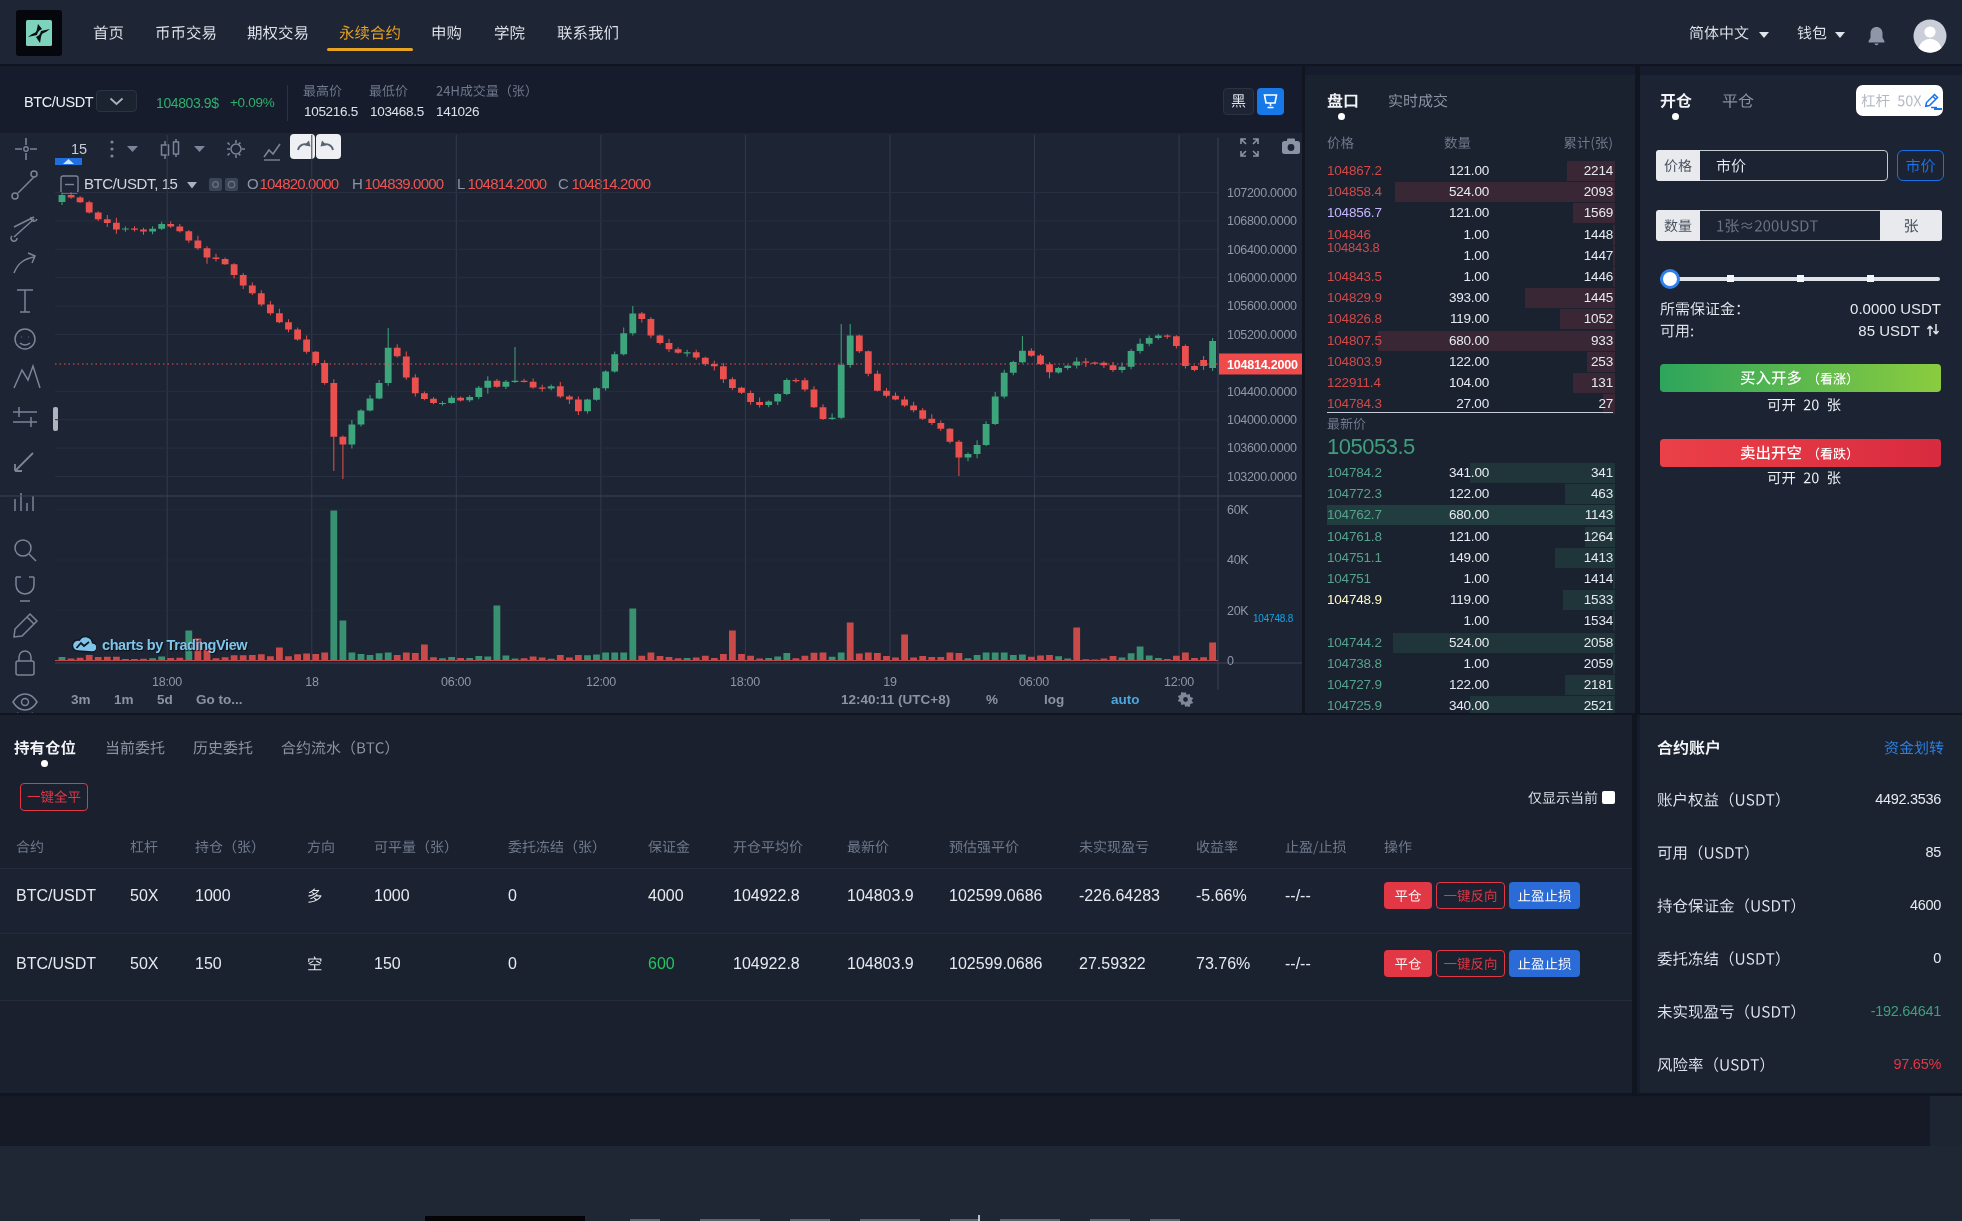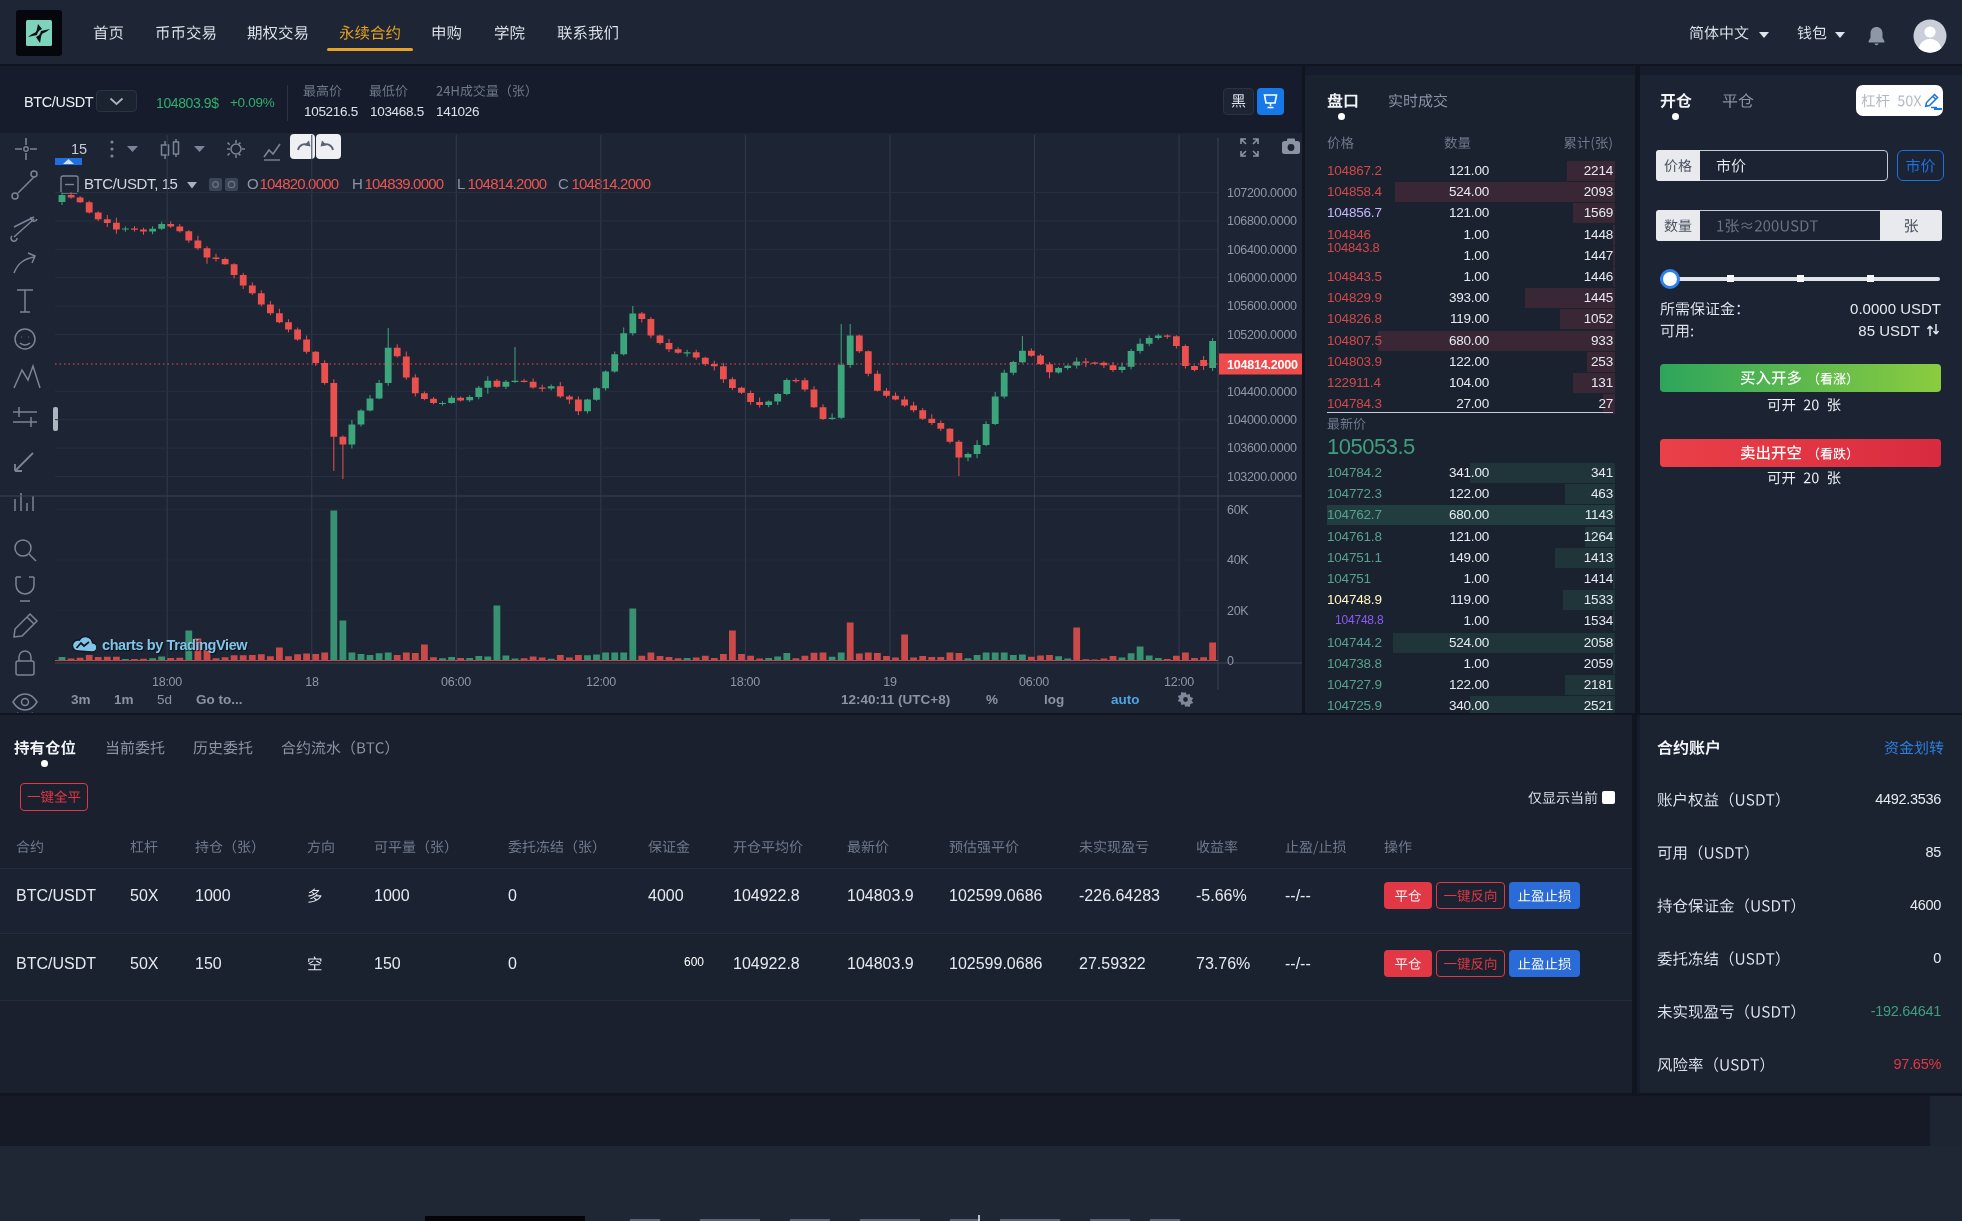--- a/index.html
+++ b/index.html
@@ -198,21 +198,21 @@
 <text x="1227" y="368.5" class="tag">104814.2000</text>
 </g>
     </svg>
 <svg class="abs" style="left:71px;top:635px" width="25" height="19" viewBox="0 0 25 19">
 <path d="M7 16a5.5 5.5 0 1 1 1.5-10.8 7 7 0 0 1 13 2.6A4.6 4.6 0 0 1 21 17z" fill="#7fc5ea" stroke="#10151f" stroke-width="1.3"></path>
 <path d="M5.5 13l4.5-5 3 3 5-4" stroke="#10151f" stroke-width="1.8" fill="none"></path>
     </svg>
 <div class="abs" style="left:102px;top:637px;font-size:14.5px;font-weight:bold;letter-spacing:-0.4px;color:#7fc5ea;text-shadow:1px 1px 1px rgba(8,12,18,0.95)">charts by TradingView</div>
 <div class="abs" style="left:71px;top:692px;font-size:13.5px;color:#8b93a5;font-weight:bold">3m</div>
 <div class="abs" style="left:114px;top:692px;font-size:13.5px;color:#8b93a5;font-weight:bold">1m</div>
-<div class="abs" style="left:157px;top:692px;font-size:13.5px;color:#8b93a5;font-weight:normal">5d</div>
+<div class="abs" style="left:157px;top:692px;font-size:13.5px;color:#8b93a5;font-weight:bold">5d</div>
 <div class="abs" style="left:196px;top:692px;font-size:13.5px;color:#8b93a5;font-weight:bold">Go to...</div>
 <div class="abs" style="left:841px;top:692px;font-size:13.5px;color:#8b93a5;font-weight:bold">12:40:11 (UTC+8)</div>
 <div class="abs" style="left:986px;top:692px;font-size:13.5px;color:#8b93a5;font-weight:bold">%</div>
 <div class="abs" style="left:1044px;top:692px;font-size:13.5px;color:#8b93a5;font-weight:bold">log</div>
 <div class="abs" style="left:1111px;top:692px;font-size:13.5px;color:#4da6e0;font-weight:bold">auto</div>
 <svg class="abs" style="left:1177px;top:691px" width="17" height="17" viewBox="0 0 17 17">
       <g fill="#8b93a5">
         <circle cx="8.5" cy="8.5" r="2.6"></circle>
         <path d="M8.5 1l1.2 2.8 3-.9.6 3.1 3 1-1.7 2.5 1.7 2.5-3 1-.6 3.1-3-.9L8.5 16l-1.2-2.8-3 .9-.6-3.1-3-1L2.4 7.5.7 5l3-1 .6-3.1 3 .9z" fill-rule="evenodd" clip-rule="evenodd" opacity="0.9"></path>
       </g>
@@ -369,21 +369,21 @@
     </div>
 <div class="abs" style="left:1563px;top:590.1px;width:52px;height:20.2px;background:rgba(58,165,124,0.15)"></div>
 <div class="abs" style="left:1327px;top:592.2px;font-size:13.5px;letter-spacing:-0.2px;color:#fef9c3">104748.9</div>
 <div class="abs" style="left:1489px;top:592.2px;font-size:13.5px;letter-spacing:-0.2px;color:#e6eaf0;width:0">
       <div style="position:absolute;right:0;white-space:nowrap">119.00</div>
     </div>
 <div class="abs" style="left:1613px;top:592.2px;font-size:13.5px;letter-spacing:-0.2px;color:#e6eaf0;width:0">
       <div style="position:absolute;right:0">1533</div>
     </div>
 <div class="abs" style="left:1613px;top:611.3px;width:2px;height:20.2px;background:rgba(58,165,124,0.15)"></div>
-<div class="abs" style="left:1335px;top:613.4px;font-size:12px;letter-spacing:-0.2px;color:#8b5cf6">104748.8</div>
+<div class="abs" style="left:1253px;top:613.4px;font-size:10px;letter-spacing:-0.2px;color:#0ea5e9">104748.8</div>
 <div class="abs" style="left:1489px;top:613.4px;font-size:13.5px;letter-spacing:-0.2px;color:#e6eaf0;width:0">
       <div style="position:absolute;right:0;white-space:nowrap">1.00</div>
     </div>
 <div class="abs" style="left:1613px;top:613.4px;font-size:13.5px;letter-spacing:-0.2px;color:#e6eaf0;width:0">
       <div style="position:absolute;right:0">1534</div>
     </div>
 <div class="abs" style="left:1393px;top:632.5px;width:222px;height:20.2px;background:rgba(58,165,124,0.15)"></div>
 <div class="abs" style="left:1327px;top:634.6px;font-size:13.5px;letter-spacing:-0.2px;color:#56a28c">104744.2</div>
 <div class="abs" style="left:1489px;top:634.6px;font-size:13.5px;letter-spacing:-0.2px;color:#e6eaf0;width:0">
       <div style="position:absolute;right:0;white-space:nowrap">524.00</div>
@@ -467,21 +467,21 @@
 <div class="abs" style="left:1196px;top:887px;font-size:16px;color:#e6eaf0">-5.66%</div>
 <div class="abs" style="left:1285px;top:887px;font-size:16px;color:#e6eaf0">--/--</div>
 <div class="abs" style="left:1384px;top:882px;width:48px;height:27px;background:#e23744;border-radius:4px"></div>
 <div class="abs" style="left:1436px;top:882px;width:69px;height:27px;border:1px solid #e23744;border-radius:4px"></div>
 <div class="abs" style="left:1509px;top:882px;width:71px;height:27px;background:#2b6bd7;border-radius:4px"></div>
 <div class="abs" style="left:16px;top:955px;font-size:16px;color:#e6eaf0">BTC/USDT</div>
 <div class="abs" style="left:130px;top:955px;font-size:16px;color:#e6eaf0">50X</div>
 <div class="abs" style="left:195px;top:955px;font-size:16px;color:#e6eaf0">150</div>
 <div class="abs" style="left:374px;top:955px;font-size:16px;color:#e6eaf0">150</div>
 <div class="abs" style="left:508px;top:955px;font-size:16px;color:#e6eaf0">0</div>
-<div class="abs" style="left:684px;top:955px;font-size:12px;color:#ffffff">600</div>
+<div class="abs" style="left:648px;top:955px;font-size:16px;color:#22c55e">600</div>
 <div class="abs" style="left:733px;top:955px;font-size:16px;color:#e6eaf0">104922.8</div>
 <div class="abs" style="left:847px;top:955px;font-size:16px;color:#e6eaf0">104803.9</div>
 <div class="abs" style="left:949px;top:955px;font-size:16px;color:#e6eaf0">102599.0686</div>
 <div class="abs" style="left:1079px;top:955px;font-size:16px;color:#e6eaf0">27.59322</div>
 <div class="abs" style="left:1196px;top:955px;font-size:16px;color:#e6eaf0">73.76%</div>
 <div class="abs" style="left:1285px;top:955px;font-size:16px;color:#e6eaf0">--/--</div>
 <div class="abs" style="left:1384px;top:950px;width:48px;height:27px;background:#e23744;border-radius:4px"></div>
 <div class="abs" style="left:1436px;top:950px;width:69px;height:27px;border:1px solid #e23744;border-radius:4px"></div>
 <div class="abs" style="left:1509px;top:950px;width:71px;height:27px;background:#2b6bd7;border-radius:4px"></div>
 <div class="abs" style="left:1640px;top:715px;width:322px;height:378px;background:#1b2230"></div>

